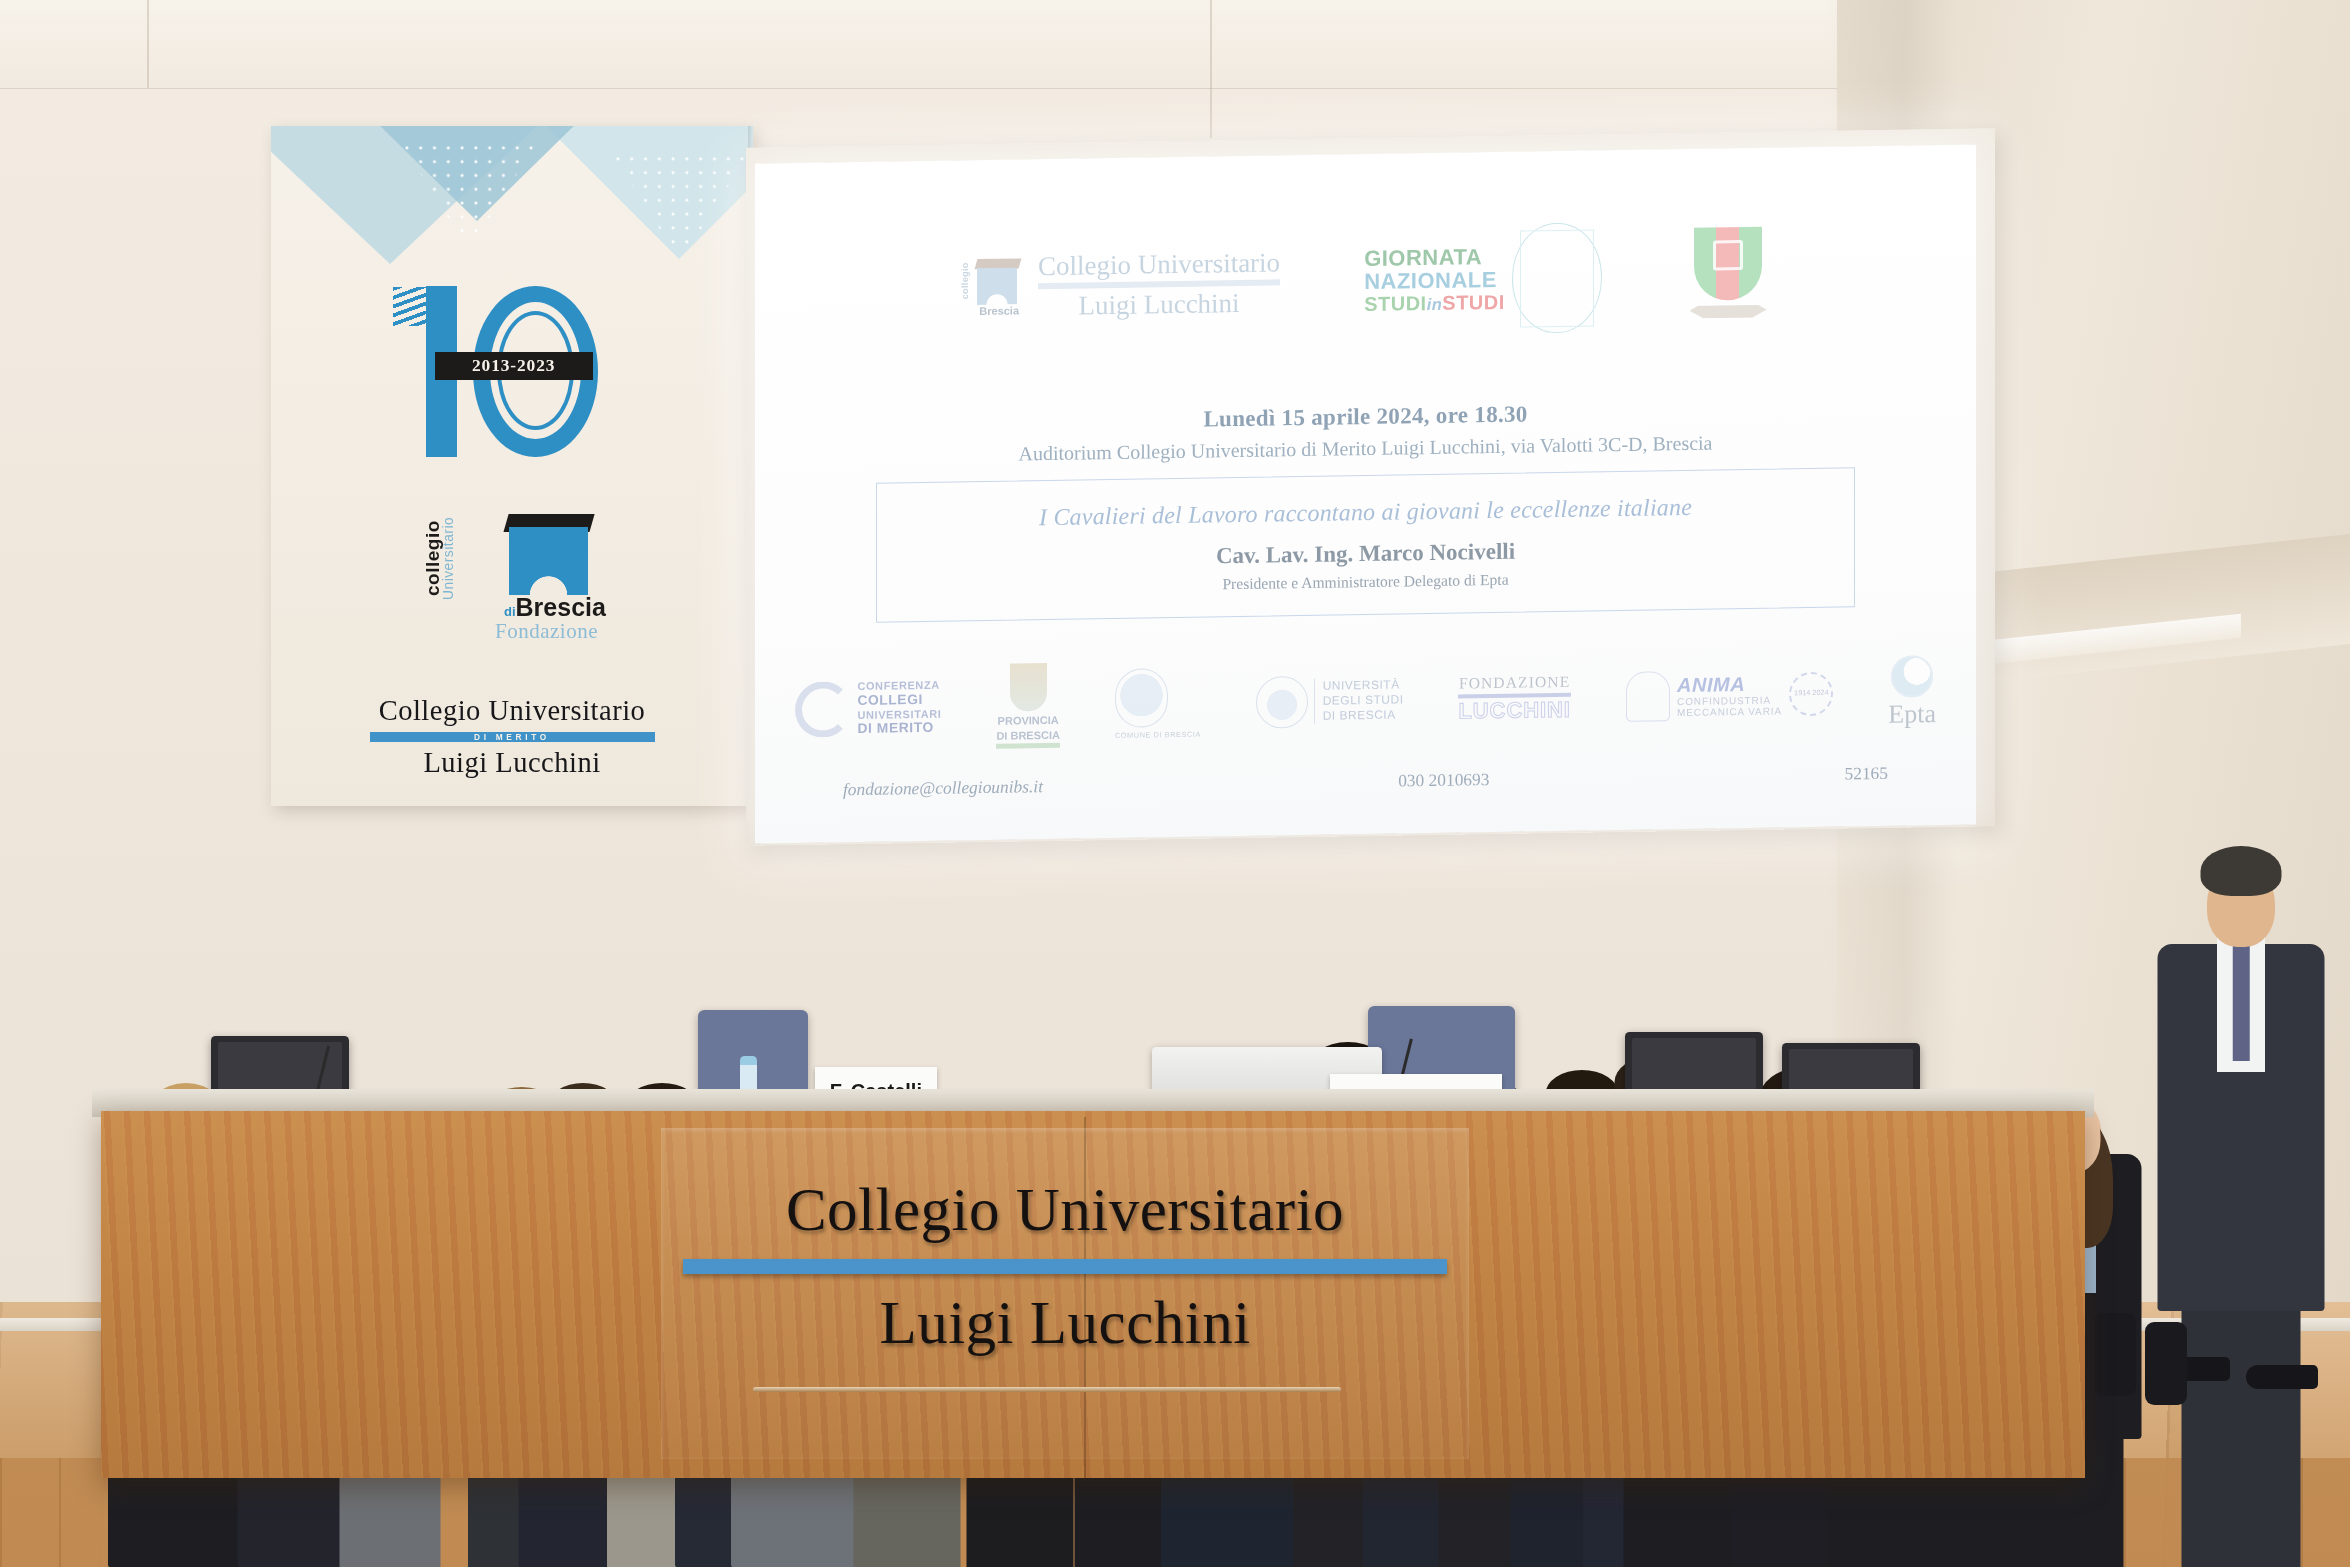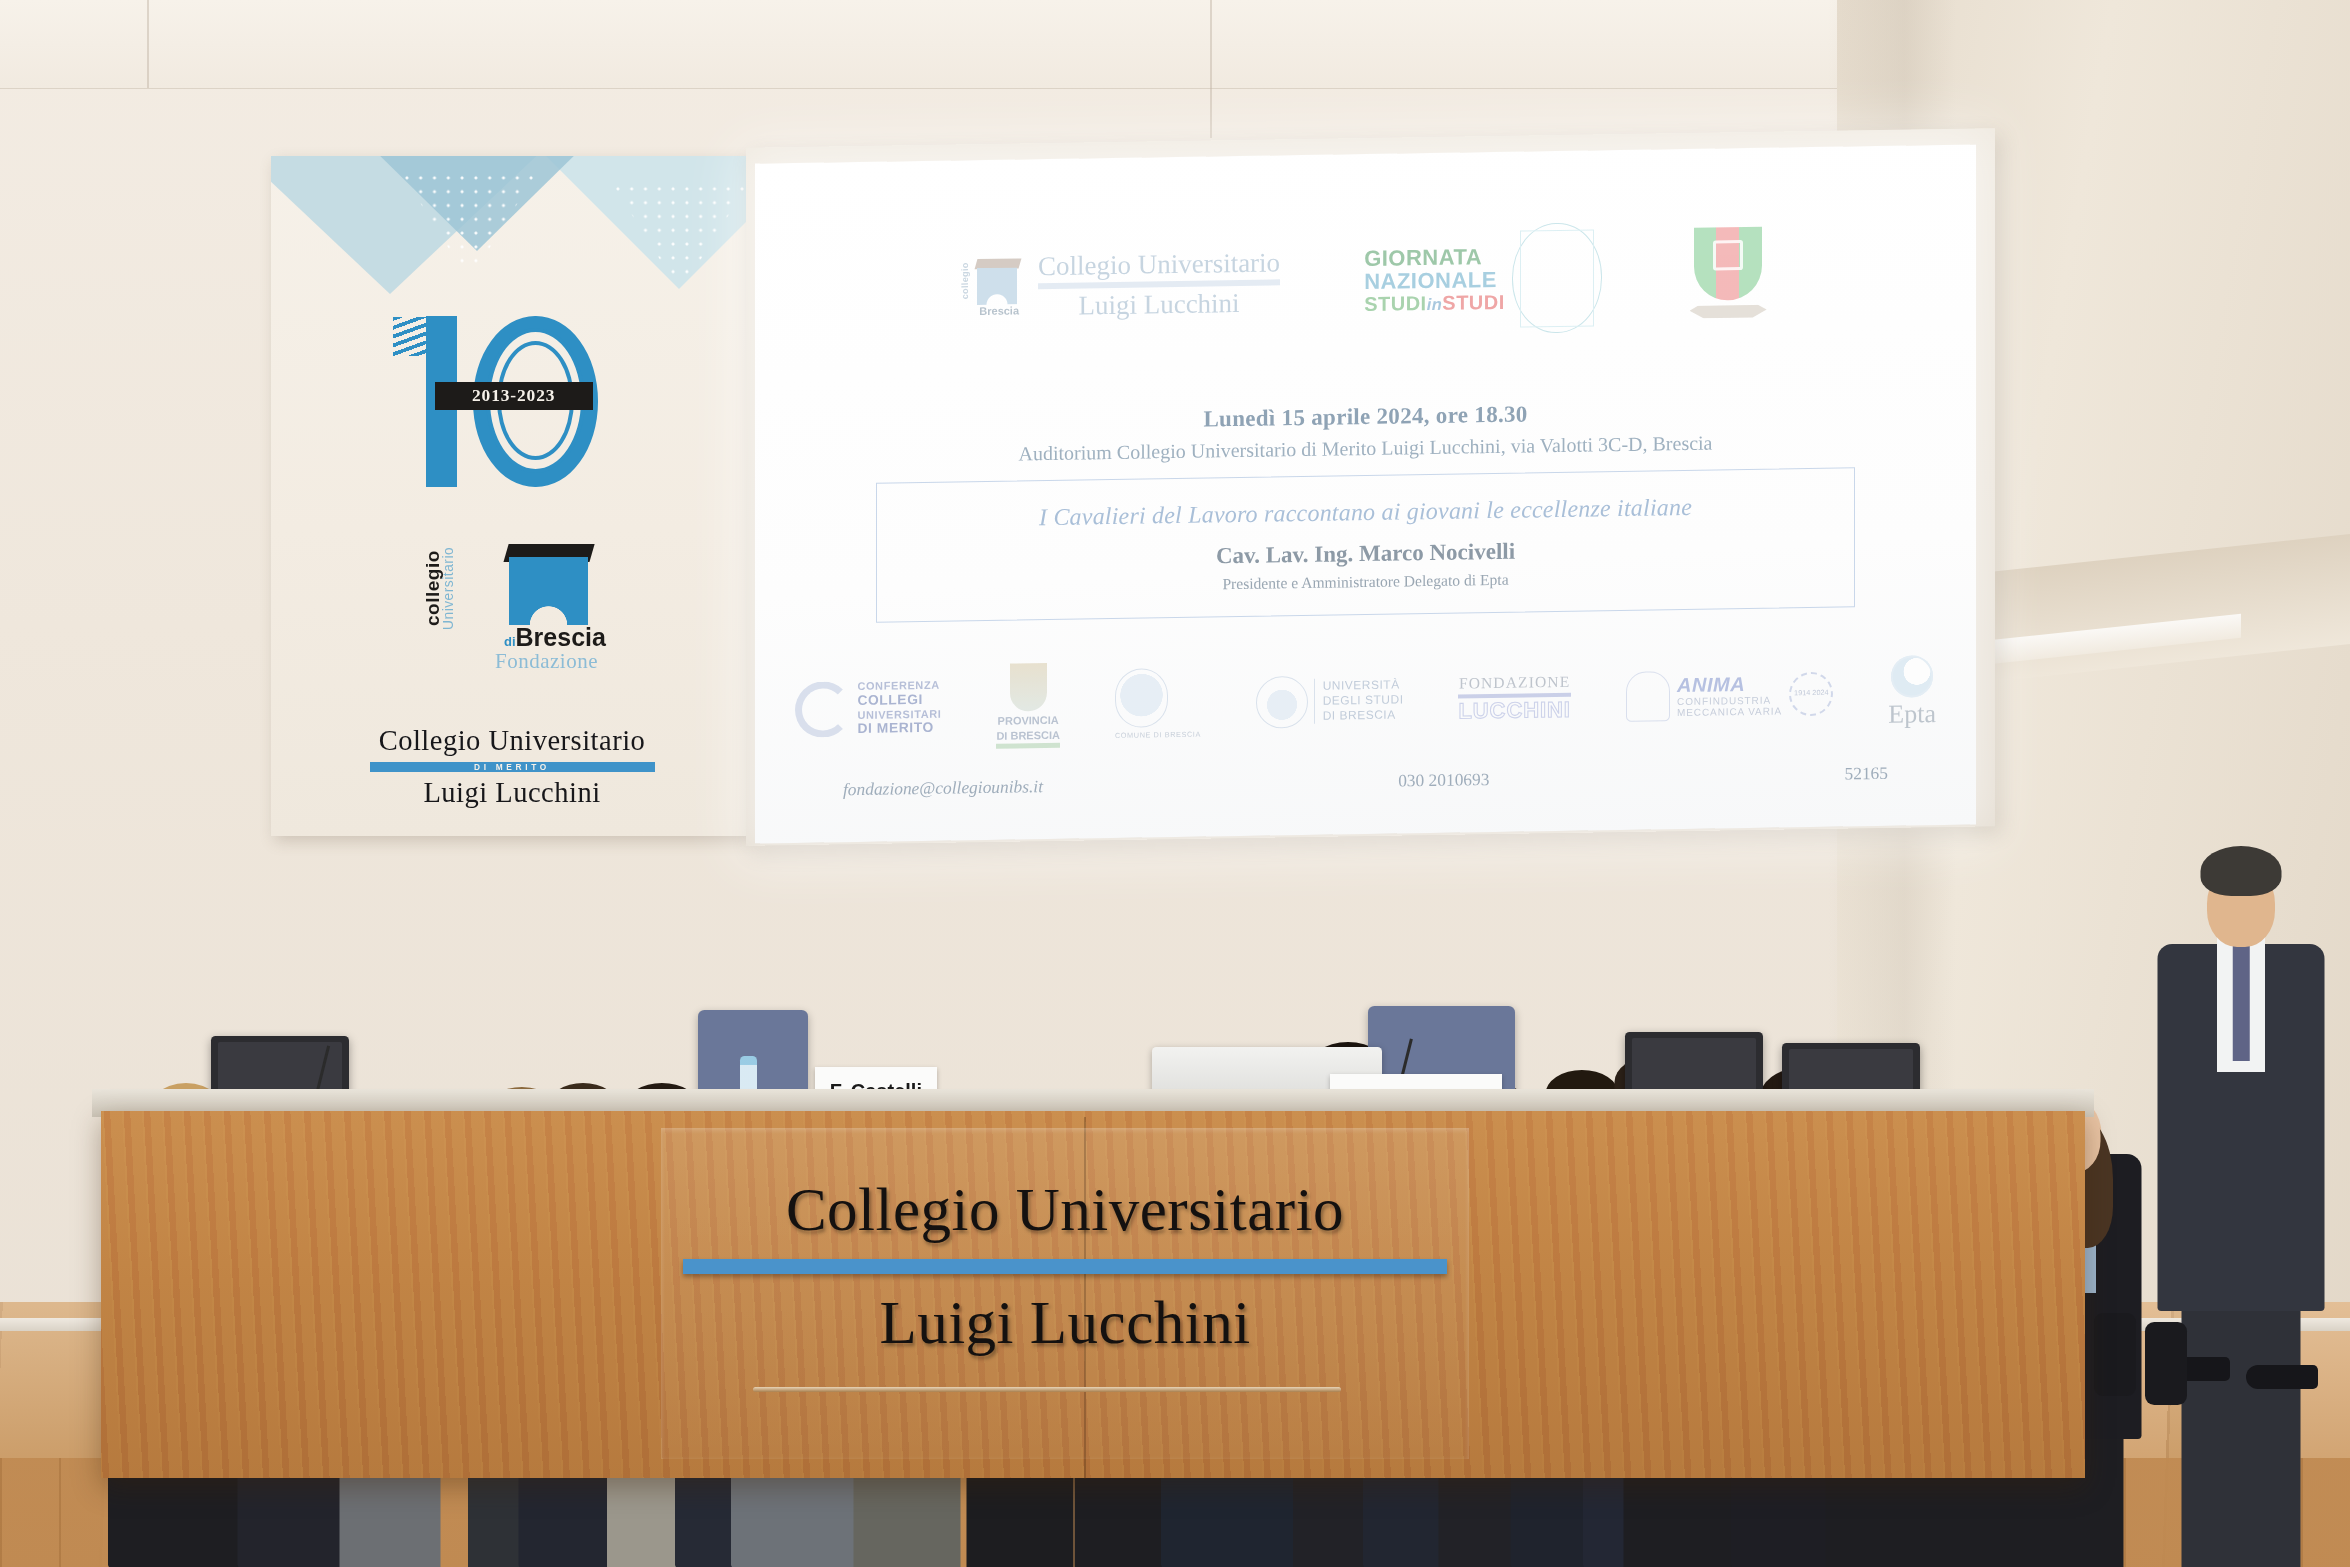--- a/index.html
+++ b/index.html
@@ -64,21 +64,21 @@
   }
   .step-riser{
     position:absolute;left:0;bottom:0;width:100%;height:110px;
     background:repeating-linear-gradient(90deg,
       #b07b45 0,#b07b45 1.8px,#c08a52 1.8px,#c08a52 59px);
     opacity:.92;
   }
 
   
   .banner{
-    position:absolute;left:271px;top:156px;width:482px;height:680px;
+    position:absolute;left:271px;top:126px;width:482px;height:680px;
     background:linear-gradient(180deg,#f6f1e9 0%,#f3ece2 55%,#efe8dd 100%);
     box-shadow:3.7px 5.5px 14.7px rgba(90,75,55,.22);
     overflow:hidden;
   }
   .banner-edge{
     position:absolute;right:0;top:0;width:5.5px;height:100%;
     background:linear-gradient(90deg,rgba(0,0,0,.12),rgba(0,0,0,0));
   }
   .tri{position:absolute;width:0;height:0;}
   .tri-a{left:-37px;top:-9.2px;border-left:156px solid transparent;border-right:156px solid transparent;border-top:147px solid #bcd8e2;opacity:.85;}

